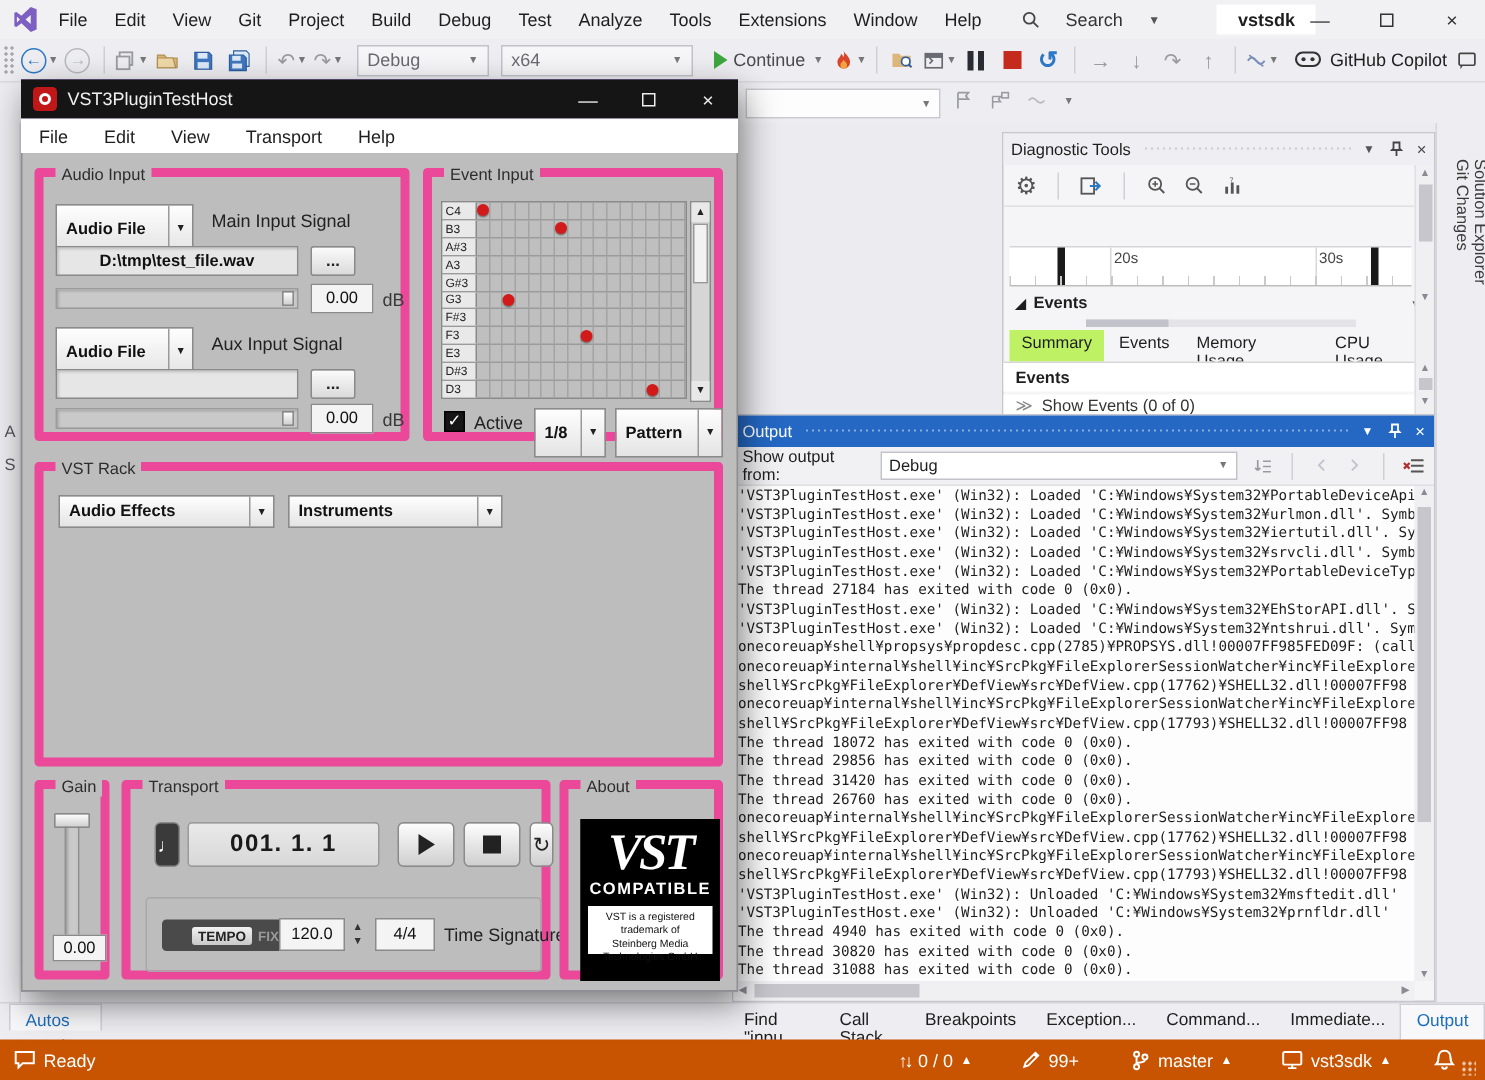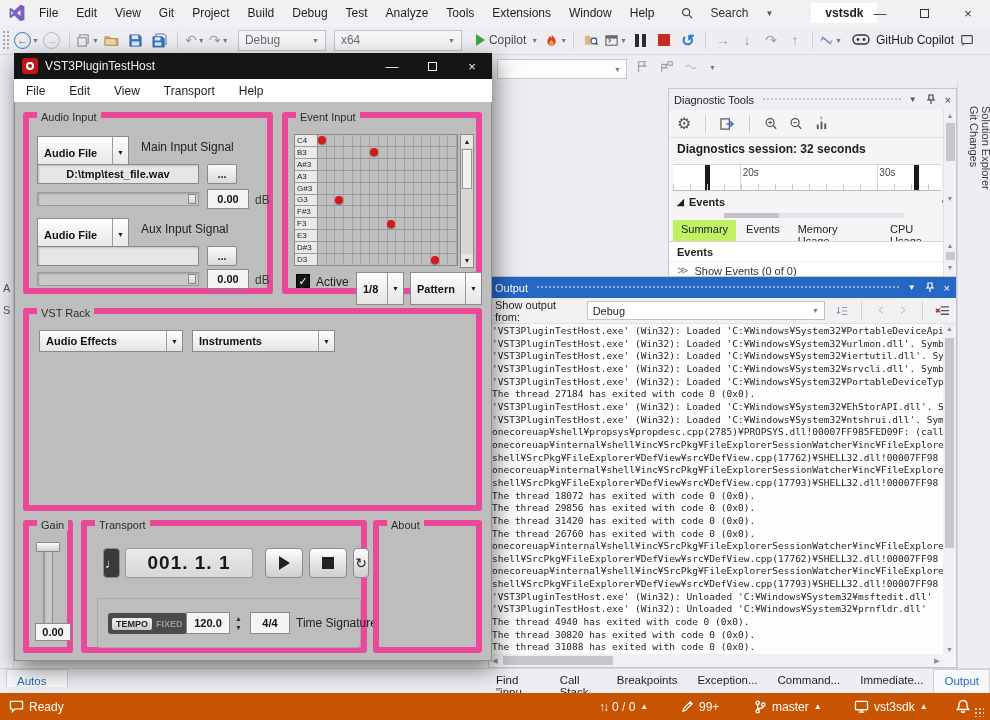--- a/index.html
+++ b/index.html
@@ -66,41 +66,41 @@
   .groupbox { position:absolute; border:6px solid #ec4899; border-radius:3px; }
   .groupbox > .gb-label { position:absolute; top:-7px; left:8px; background:#BDBDBD; padding:0 4px; font-size:11px; color:#2d2d2d; }
 
   .vcombo { position:absolute; height:33px; background:linear-gradient(#FEFEFE,#E4E4E4); border:1px solid #8A8A8A; display:flex; align-items:center; }
   .vcombo .vc-text { flex:1; padding:0 6px; font-size:11px; font-weight:bold; color:#111; white-space:nowrap; overflow:hidden; }
   .vcombo .vc-arrow { width:16px; height:100%; border-left:1px solid #9A9A9A; display:flex; align-items:center; justify-content:center; font-size:7px; color:#222; }
   .vfield { position:absolute; height:20px; background:#E6E6E6; border:1px solid #8A8A8A; box-shadow:inset 1px 1px 2px rgba(0,0,0,.18); display:flex; align-items:center; justify-content:center; font-size:11px; font-weight:bold; color:#111; }
   .vbtn { position:absolute; background:linear-gradient(#FBFBFB,#DADADA); border:1px solid #8A8A8A; border-radius:2px; display:flex; align-items:center; justify-content:center; font-size:11px; font-weight:bold; color:#222; }
   .vslider { position:absolute; height:14px; background:#C9C9C9; border:1px solid #9A9A9A; box-shadow:inset 1px 1px 2px rgba(0,0,0,.2); }
   .vslider .handle { position:absolute; right:2px; top:1px; width:8px; height:10px; background:linear-gradient(#FDFDFD,#D0D0D0); border:1px solid #888; }
-  .vvalue { position:absolute; height:20px; background:#F4F4F4; border:1px solid #8A8A8A; display:flex; align-items:center; justify-content:center; font-size:11px; font-weight:bold; color:#111; }
+  .vvalue { position:absolute; height:20px; background:#F4F4F4; border:1px solid #8A8A8A; display:flex; align-items:center; justify-content:center; font-size:11px; font-weight:normal; color:#111; }
   .vlabel { position:absolute; font-size:12px; color:#222; white-space:nowrap; }
   .vlabel.dim { color:#3a3a3a; }
 
   
   .piano { position:absolute; left:6px; top:16px; width:186px; height:132px; background:#BFBFBF; border:1px solid #8A8A8A; display:flex; flex-direction:column; }
   .p-row { flex:1; display:flex; border-bottom:1px solid #9B9B9B; }
   .p-row:last-child { border-bottom:none; }
   .p-label { width:23px; background:#E9E9E9; border-right:1px solid #8A8A8A; font-size:8px; color:#222; display:flex; align-items:center; padding-left:2px; overflow:hidden; }
   .p-cell { flex:1; border-right:1px solid #A4A4A4; position:relative; }
   .p-dot { position:absolute; left:50%; top:50%; width:8px; height:8px; margin:-4px 0 0 -4px; border-radius:50%; background:#D31A1A; box-shadow:0 1px 1px rgba(0,0,0,.4); }
   .p-scroll { position:absolute; right:-15px; top:-1px; width:14px; height:134px; background:#D6D6D6; border:1px solid #8A8A8A; }
   .p-scroll .sa { position:absolute; left:0; width:100%; height:13px; background:#E8E8E8; display:flex; align-items:center; justify-content:center; font-size:7px; color:#222; }
   .p-scroll .thumb { position:absolute; left:1px; top:14px; width:10px; height:40px; background:#F2F2F2; border:1px solid #999; }
 
   .checkbox { position:absolute; width:14px; height:14px; background:#151515; border:1px solid #000; color:#fff; font-size:11px; line-height:13px; text-align:center; }
 
   
   .t-btn { position:absolute; background:linear-gradient(#FDFDFD,#CFCFCF); border:1px solid #8A8A8A; border-radius:4px; display:flex; align-items:center; justify-content:center; }
-  .t-display { position:absolute; background:linear-gradient(#E9E9E9,#D8D8D8); border:1px solid #9A9A9A; border-radius:3px; display:flex; align-items:center; justify-content:center; font-size:19px; font-weight:bold; color:#1a1a1a; letter-spacing:1px; }
-  .tempo-box { position:absolute; background:#4A4A4A; border-radius:3px; display:flex; align-items:center; padding:0 4px; gap:4px; }
+  .t-display { position:absolute; background:linear-gradient(#E9E9E9,#D8D8D8); border:1px solid #9A9A9A; border-radius:3px; display:flex; align-items:center; justify-content:center; font-size:16px; font-weight:bold; color:#1a1a1a; letter-spacing:1px; }
+  .tempo-box { position:absolute; background:#4A4A4A; border-radius:3px; display:flex; align-items:center; padding:0 20px; gap:4px; }
   .tempo-pill { background:linear-gradient(#F2F2F2,#C8C8C8); border-radius:2px; font-size:9px; font-weight:bold; color:#222; padding:1px 4px; }
   .tempo-fixed { font-size:9px; font-weight:bold; color:#9a9a9a; }
   .spin { position:absolute; width:13px; display:flex; flex-direction:column; gap:2px; align-items:center; justify-content:center; font-size:7px; color:#333; }
 
   
   .vst-logo { position:absolute; left:8px; top:20px; width:93px; height:108px; background:#000; border:1px solid #000; display:flex; flex-direction:column; align-items:center; }
   .vst-logo .big { font-family:"Liberation Serif", serif; font-style:italic; font-weight:bold; font-size:34px; color:#fff; line-height:40px; letter-spacing:-2px; margin-top:2px; }
   .vst-logo .compat { font-size:11px; font-weight:bold; color:#fff; letter-spacing:1px; margin-top:-2px; }
   .vst-logo .tm { margin-top:5px; width:83px; height:32px; background:#fff; color:#111; font-size:7px; text-align:center; line-height:9px; padding-top:3px; }
 
@@ -264,21 +264,21 @@
     <div class="tb-combo" style="width:88px; margin-left:6px;">
       <span>Debug</span>
         <span class="tb-caret">▼</span>
     </div>
     <div class="tb-combo" style="width:128px; margin-left:6px;">
       <span style="margin-right:auto">x64</span>
         <span class="tb-caret">▼</span>
     </div>
     <div class="continue-group" style="margin-left:8px;">
       <span class="play-tri"></span>
-      <span class="continue-label">Copilot</span>
+      <span class="continue-label">Continue</span>
       <span class="tb-caret">▼</span>
     </div>
     <div class="tb-btn">
       <svg viewBox="0 0 16 16">
           <path d="M8 1c1 2.5 4.5 4 4.5 8A4.5 4.5 0 0 1 8 13.5 4.5 4.5 0 0 1 3.5 9C3.5 6 6 5.5 6 3c1 .5 1.5 1.5 1.5 2.5C8.5 4.5 8.4 2.6 8 1z" fill="#D8442C"></path>
           <path d="M8 13.5A2.4 2.4 0 0 1 5.6 11c0-1.6 1.7-2.2 2.4-3.7.7 1.5 2.4 2.1 2.4 3.7A2.4 2.4 0 0 1 8 13.5z" fill="#F2A33C"></path>
         </svg>
       <span class="tb-caret">▼</span>
     </div>
     <div class="tb-sep"></div>
@@ -405,21 +405,20 @@
           <line x1="9.7" y1="9.2" x2="13" y2="12.5" stroke="#555" stroke-width="1.4"></line>
           <path d="M4.5 6h4" stroke="#555" stroke-width="1.1"></path>
         </svg>
       <svg width="15" height="14" viewBox="0 0 16 15">
           <rect x="3" y="8" width="2" height="5" fill="#555"></rect>
           <rect x="7" y="5" width="2" height="8" fill="#555"></rect>
           <rect x="11" y="7" width="2" height="6" fill="#555"></rect>
           <text x="6" y="4.5" font-size="5" fill="#555">?</text>
         </svg>
     </div>
-    <div class="diag-session">Diagnostics session: 32 seconds</div>
     <div class="timeline">
       <span class="tick20" style="left:25%"></span>
       <span class="tick20" style="left:76%"></span>
       <span class="tick-label" style="left:26%">20s</span>
       <span class="tick-label" style="left:77%">30s</span>
       <span class="bigbar" style="left:12%"></span>
       <span class="bigbar" style="left:90%"></span>
       <span class="minor"></span>
     </div>
     <div class="diag-events-row">
@@ -885,20 +884,28 @@
             </span>
           <div class="vvalue" style="left:152px; top:13px; width:40px; height:22px;">
             <span>4/4</span>
           </div>
           <span class="vlabel" style="left:198px; top:17px;">Time Signature</span>
         </div>
       </div>
 
       <div class="groupbox" style="left:358px; top:418px; width:109px; height:133px;">
         <span class="gb-label">About</span>
+        <div class="vst-logo">
+          <span class="big">VST</span>
+          <span class="compat">COMPATIBLE</span>
+          <span class="tm">
+            <span>VST is a registered trademark of</span><br>
+            <span>Steinberg Media Technologies GmbH</span>
+          </span>
+        </div>
       </div>
 
     </div>
   </div>
 
   <div class="bottom-tabs">
     <div class="bt-left" id="bl-tabs">
         <span class="btab sel">Autos</span>
         <span class="btab">Locals</span>
         <span class="btab">Watch 1</span>

